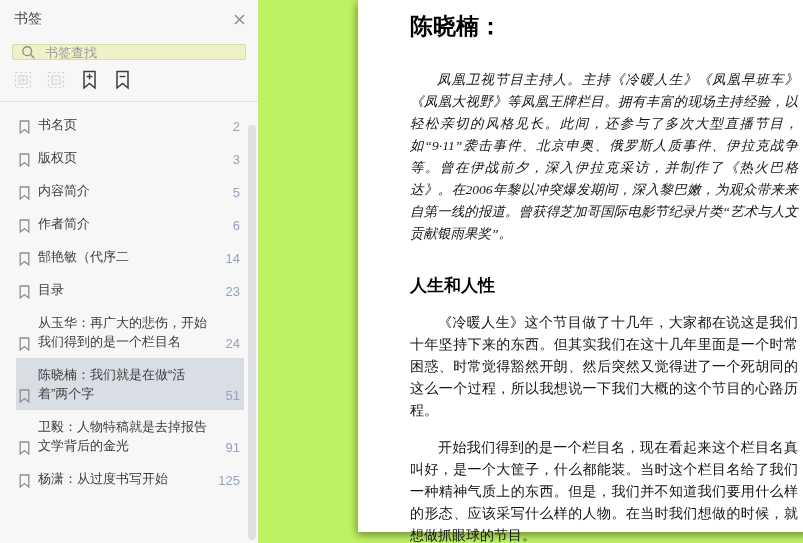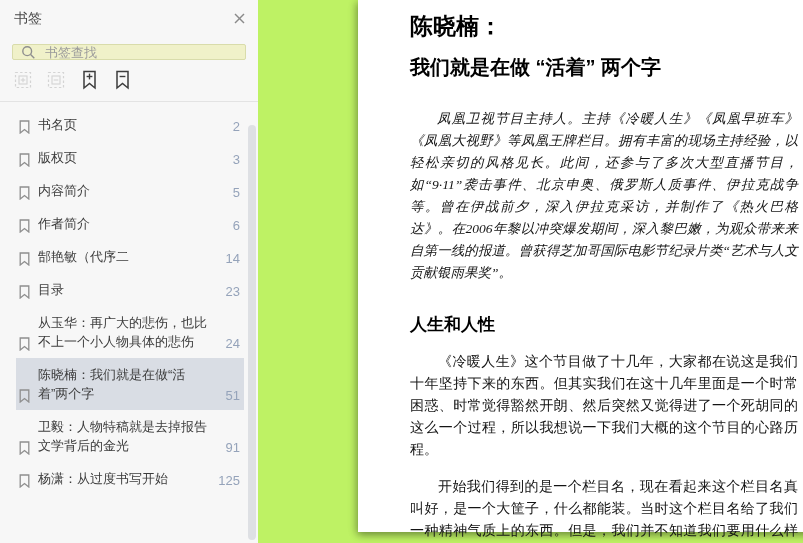--- a/index.html
+++ b/index.html
@@ -8,21 +8,21 @@
     font-family:"Liberation Sans","DejaVu Sans",sans-serif;
     background:#e8e8e8;
   }
   .app{display:flex;width:803px;height:543px}
 
   
   .sidebar{
     width:258px;min-width:258px;height:100%;
     background:#f7f7f7;position:relative;box-sizing:border-box;
   }
-  .sb-header{display:flex;justify-content:space-between;align-items:flex-start;
+  .sb-header{display:flex;justify-content:space-between;align-items:flex-end;
     padding:10px 10px 0 14px}
   .sb-title{font-size:14px;color:#4a4a4a}
   .sb-close{background:none;border:none;cursor:pointer;padding:2px;line-height:0}
   .sb-search{
     margin:16px 12px 0 12px;height:16px;
     background:#f0f1c9;border:1px solid #d9dcab;border-radius:2px;
     display:flex;align-items:center;padding:0 8px;box-sizing:border-box;
   }
   .sb-search input{
     flex:1;border:none;background:transparent;outline:none;
@@ -201,21 +201,21 @@
     <span class="bm-label">目录</span>
     <span class="bm-page">23</span>
   </div>
 
   <div class="bm-row">
     <span class="bm-icon">
       <svg width="11" height="14" viewBox="0 0 11 14">
         <path d="M1.2 1 H9.8 V13 L5.5 9.6 L1.2 13 Z" fill="none" stroke="#8f8f8f" stroke-width="1.3"></path>
       </svg>
     </span>
-    <span class="bm-label">从玉华：再广大的悲伤，也比不上一个小人物具体的悲伤</span>
+    <span class="bm-label">从玉华：再广大的悲伤，开始我们得到的是一个栏目名</span>
     <span class="bm-page">24</span>
   </div>
 
   <div class="bm-row selected">
     <span class="bm-icon">
       <svg width="11" height="14" viewBox="0 0 11 14">
         <path d="M1.2 1 H9.8 V13 L5.5 9.6 L1.2 13 Z" fill="none" stroke="#8f8f8f" stroke-width="1.3"></path>
       </svg>
     </span>
     <span class="bm-label">陈晓楠：我们就是在做“活着”两个字</span>
@@ -251,21 +251,20 @@
 
     <div class="sb-scrollbar">
       <div class="sb-thumb"></div>
     </div>
   </aside>
 
   <main class="content">
     <div class="page">
       <div class="page-inner">
         <h1 class="doc-title1">陈晓楠：</h1>
-        <h2 class="doc-title2">我们就是在做 “活着” 两个字</h2>
         <p class="doc-intro">凤凰卫视节目主持人。主持《冷暖人生》《凤凰早班车》《凤凰大视野》等凤凰王牌栏目。拥有丰富的现场主持经验，以轻松亲切的风格见长。此间，还参与了多次大型直播节目，如“9·11”袭击事件、北京申奥、俄罗斯人质事件、伊拉克战争等。曾在伊战前夕，深入伊拉克采访，并制作了《热火巴格达》。在2006年黎以冲突爆发期间，深入黎巴嫩，为观众带来来自第一线的报道。曾获得芝加哥国际电影节纪录片类“艺术与人文贡献银雨果奖”。</p>
         <h3 class="doc-h3">人生和人性</h3>
         <p class="doc-p">《冷暖人生》这个节目做了十几年，大家都在说这是我们十年坚持下来的东西。但其实我们在这十几年里面是一个时常困惑、时常觉得豁然开朗、然后突然又觉得进了一个死胡同的这么一个过程，所以我想说一下我们大概的这个节目的心路历程。</p>
         <p class="doc-p">开始我们得到的是一个栏目名，现在看起来这个栏目名真叫好，是一个大筐子，什么都能装。当时这个栏目名给了我们一种精神气质上的东西。但是，我们并不知道我们要用什么样的形态、应该采写什么样的人物。在当时我们想做的时候，就想做抓眼球的节目。</p>
 
       </div>
     </div>
   </main>
 
 </div>

